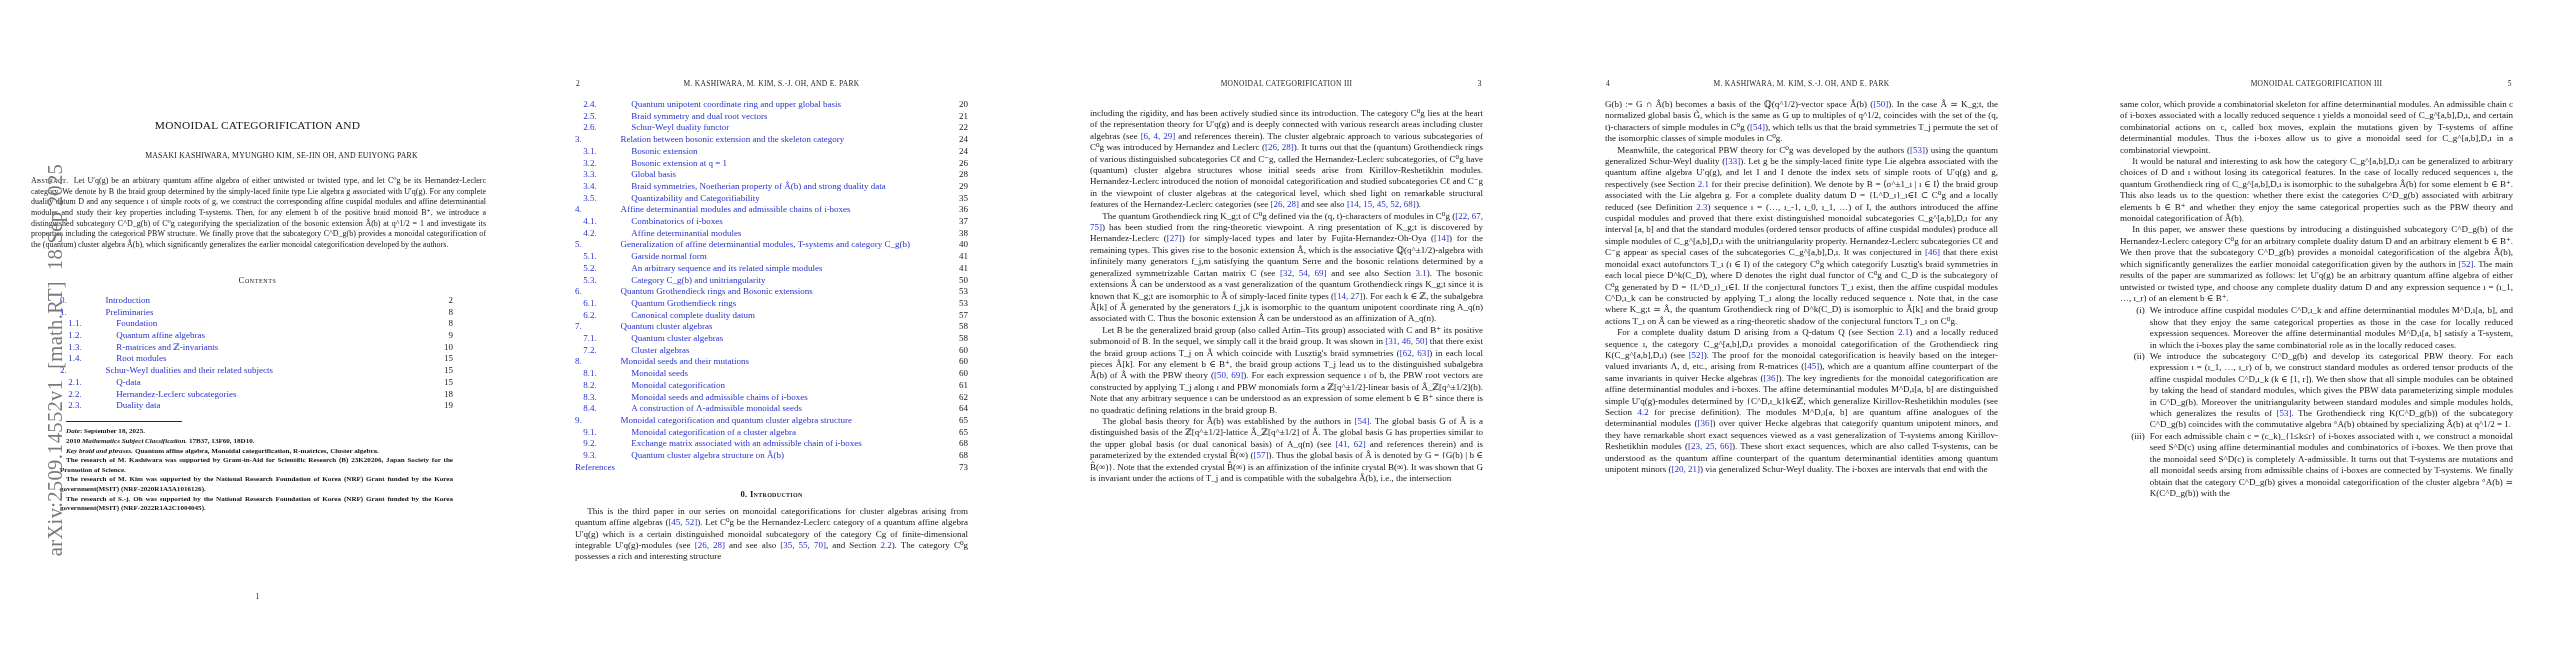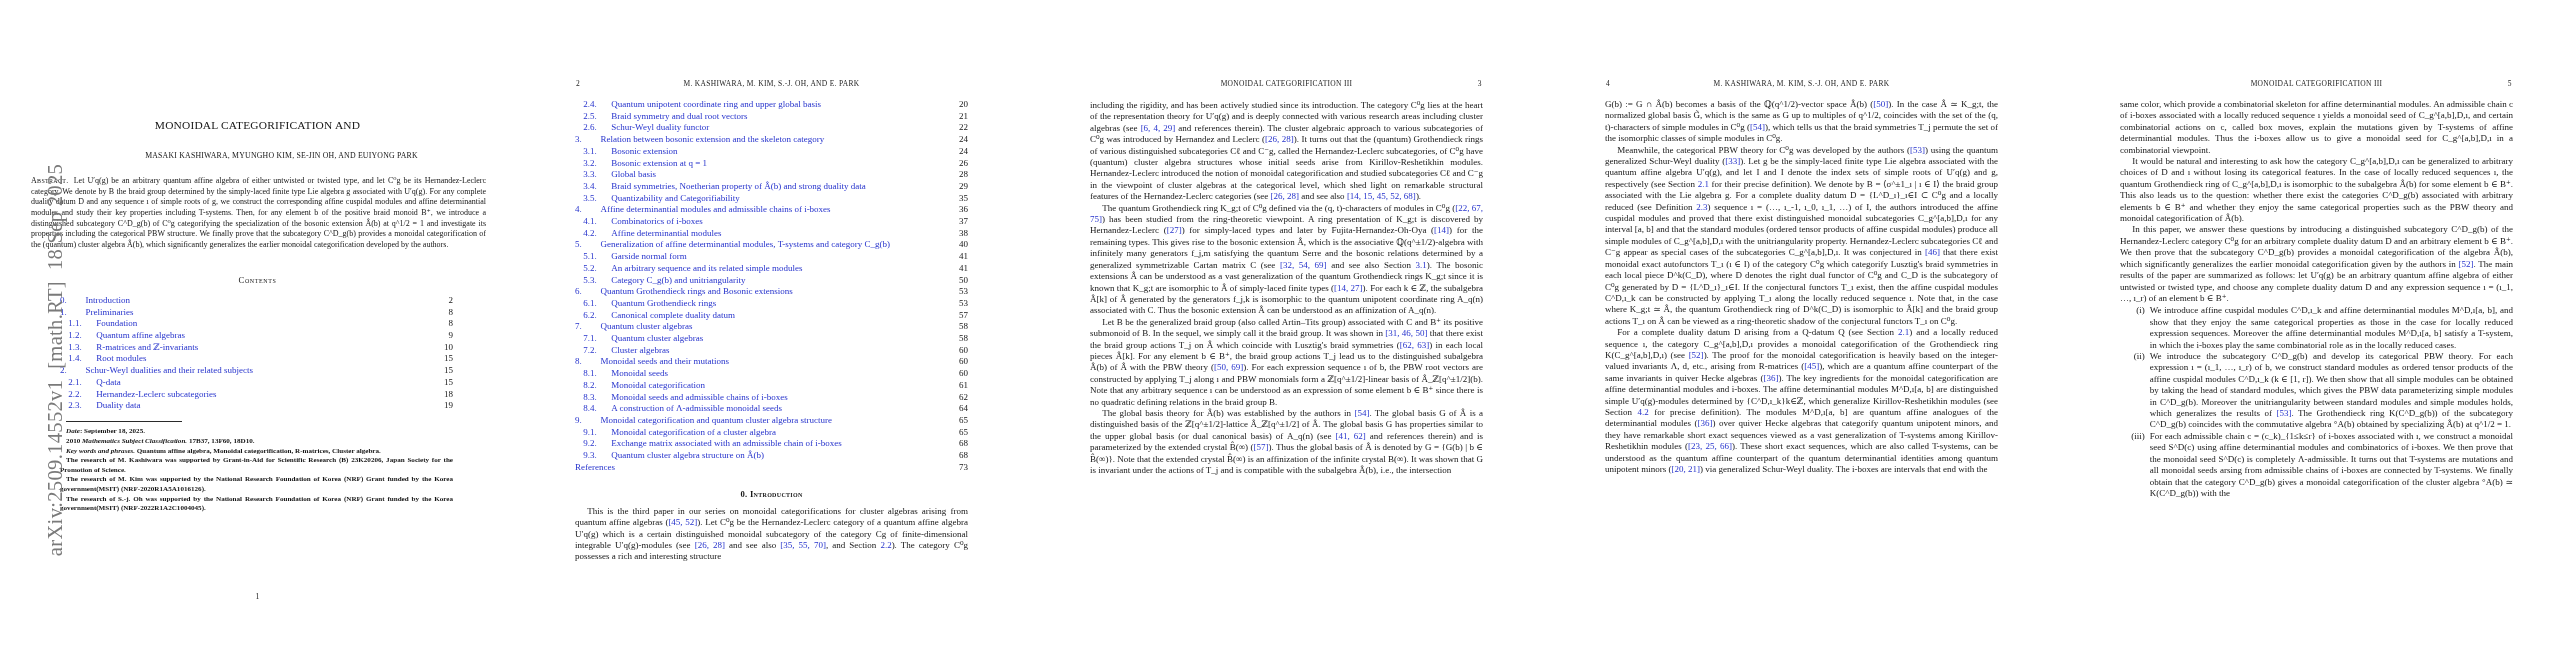--- a/index.html
+++ b/index.html
@@ -27,21 +27,21 @@
 
   .sc { font-variant:small-caps; }
 
   
   .p1-title { margin-top:118px; text-align:center; font-size:11.4px; line-height:15px; letter-spacing:0.2px; }
   .p1-authors { margin-top:18.3px; text-align:center; font-size:7.8px; letter-spacing:0.2px;padding-left:48px; }
   .p1-abstract { margin:16px 29px 0 31px; font-size:8px; line-height:10.6px; text-align:justify; }
   .p1-abstract .sc { letter-spacing:0.3px; padding-right:2.2px; }
   .contents-head { margin-top:24.5px; text-align:center; font-size:8.6px; letter-spacing:0.6px; }
   .toc { margin-top:10px; font-size:9px; line-height:11.7px; }
-  .toc-row { display:flex; }
+  .toc-row { display:flex;gap:20px; }
   .toc-row .num { flex:none; width:25.6px; color:#2633cc; }
   .toc-row .num:empty { display:none; }
   .toc-row.sub { padding-left:8.3px; }
   .toc-row.sub .num { width:28px; }
   .toc-row .t { color:#2633cc; padding-right:5.6px; }
   .toc-row .pg { margin-left:auto; color:#161616; }
   .p1-cols { position:absolute; top:0; left:60px; right:62px; }
   .fnrule { margin-top:9.4px; width:116px; border-top:0.6px solid #2a2a2a; }
   .footnotes { margin-top:5px; font-size:7.1px; line-height:9.6px; text-align:justify; }
   .fn { text-indent:6.1px; }
@@ -141,21 +141,21 @@
               <span class="pg">19</span>
             </div>
           </div>
         <div class="fnrule" style="margin-left:66px;"></div>
         <div class="footnotes" style="margin-left:60px;margin-right:62px;font-weight:bold;">
 
             <p class="fn"><span></span><span class="em">Date</span><span>: September 18, 2025.</span></p>
 
             <p class="fn"><span>2010 </span><span class="em">Mathematics Subject Classification.</span><span> 17B37, 13F60, 18D10.</span></p>
 
-            <p class="fn"><span></span><span class="em">Key words and phrases.</span><span> Quantum affine algebra, Monoidal categorification, R-matrices, Cluster algebra.</span></p>
+            <p class="fn"><span></span><span class="em">Key braid and phrases.</span><span> Quantum affine algebra, Monoidal categorification, R-matrices, Cluster algebra.</span></p>
 
             <p class="fn"><span></span><span class="em"></span><span>The research of M. Kashiwara was supported by Grant-in-Aid for Scientific Research (B) 23K20206, Japan Society for the Promotion of Science.</span></p>
 
             <p class="fn"><span></span><span class="em"></span><span>The research of M. Kim was supported by the National Research Foundation of Korea (NRF) Grant funded by the Korea government(MSIT) (NRF-2020R1A5A1016126).</span></p>
 
             <p class="fn"><span></span><span class="em"></span><span>The research of S.-j. Oh was supported by the National Research Foundation of Korea (NRF) Grant funded by the Korea government(MSIT) (NRF-2022R1A2C1004045).</span></p>
 
           </div>
       </div>
       <div class="p1-pagenum">1</div>
@@ -368,21 +368,21 @@
           </div>
       </div>
     </section>
 
     <section class="page">
       <div class="runhead">
         <span class="rh-c">MONOIDAL CATEGORIFICATION III</span>
         <span class="rh-r">3</span>
       </div>
       <div class="content">
-        <div class="paras" style="margin-top:1px;">
+        <div class="paras" style="margin-top:9px;">
 
             <p class="para">including the rigidity, and has been actively studied since its introduction. The category C⁰g lies at the heart of the representation theory for U′q(g) and is deeply connected with various research areas including cluster algebras (see <span class="cite">[6, 4, 29]</span> and references therein). The cluster algebraic approach to various subcategories of C⁰g was introduced by Hernandez and Leclerc (<span class="cite">[26, 28]</span>). It turns out that the (quantum) Grothendieck rings of various distinguished subcategories Cℓ and C⁻g, called the Hernandez-Leclerc subcategories, of C⁰g have (quantum) cluster algebra structures whose initial seeds arise from Kirillov-Reshetikhin modules. Hernandez-Leclerc introduced the notion of monoidal categorification and studied subcategories Cℓ and C⁻g in the viewpoint of cluster algebras at the categorical level, which shed light on remarkable structural features of the Hernandez-Leclerc categories (see <span class="cite">[26, 28]</span> and see also <span class="cite">[14, 15, 45, 52, 68]</span>).</p>
 
             <p class="para indent">The quantum Grothendieck ring K_g;t of C⁰g defined via the (q, t)-characters of modules in C⁰g (<span class="cite">[22, 67, 75]</span>) has been studied from the ring-theoretic viewpoint. A ring presentation of K_g;t is discovered by Hernandez-Leclerc (<span class="cite">[27]</span>) for simply-laced types and later by Fujita-Hernandez-Oh-Oya (<span class="cite">[14]</span>) for the remaining types. This gives rise to the bosonic extension Â, which is the associative ℚ(q^±1/2)-algebra with infinitely many generators f_j,m satisfying the quantum Serre and the bosonic relations determined by a generalized symmetrizable Cartan matrix C (see <span class="cite">[32, 54, 69]</span> and see also Section <span class="cite">3.1</span>). The bosonic extensions Â can be understood as a vast generalization of the quantum Grothendieck rings K_g;t since it is known that K_g;t are isomorphic to Â of simply-laced finite types (<span class="cite">[14, 27]</span>). For each k ∈ ℤ, the subalgebra Â[k] of Â generated by the generators f_j,k is isomorphic to the quantum unipotent coordinate ring A_q(n) associated with C. Thus the bosonic extension Â can be understood as an affinization of A_q(n).</p>
 
             <p class="para indent">Let B be the generalized braid group (also called Artin–Tits group) associated with C and B⁺ its positive submonoid of B. In the sequel, we simply call it the braid group. It was shown in <span class="cite">[31, 46, 50]</span> that there exist the braid group actions T_j on Â which coincide with Lusztig's braid symmetries (<span class="cite">[62, 63]</span>) in each local pieces Â[k]. For any element b ∈ B⁺, the braid group actions T_j lead us to the distinguished subalgebra Â(b) of Â with the PBW theory (<span class="cite">[50, 69]</span>). For each expression sequence ı of b, the PBW root vectors are constructed by applying T_j along ı and PBW monomials form a ℤ[q^±1/2]-linear basis of Â_ℤ[q^±1/2](b). Note that any arbitrary sequence ı can be understood as an expression of some element b ∈ B⁺ since there is no quadratic defining relations in the braid group B.</p>
 
             <p class="para indent">The global basis theory for Â(b) was established by the authors in <span class="cite">[54]</span>. The global basis G of Â is a distinguished basis of the ℤ[q^±1/2]-lattice Â_ℤ[q^±1/2] of Â. The global basis G has properties similar to the upper global basis (or dual canonical basis) of A_q(n) (see <span class="cite">[41, 62]</span> and references therein) and is parameterized by the extended crystal B̂(∞) (<span class="cite">[57]</span>). Thus the global basis of Â is denoted by G = {G(b) | b ∈ B̂(∞)}. Note that the extended crystal B̂(∞) is an affinization of the infinite crystal B(∞). It was shown that G is invariant under the actions of T_j and is compatible with the subalgebra Â(b), i.e., the intersection</p>
           </div>
       </div>

